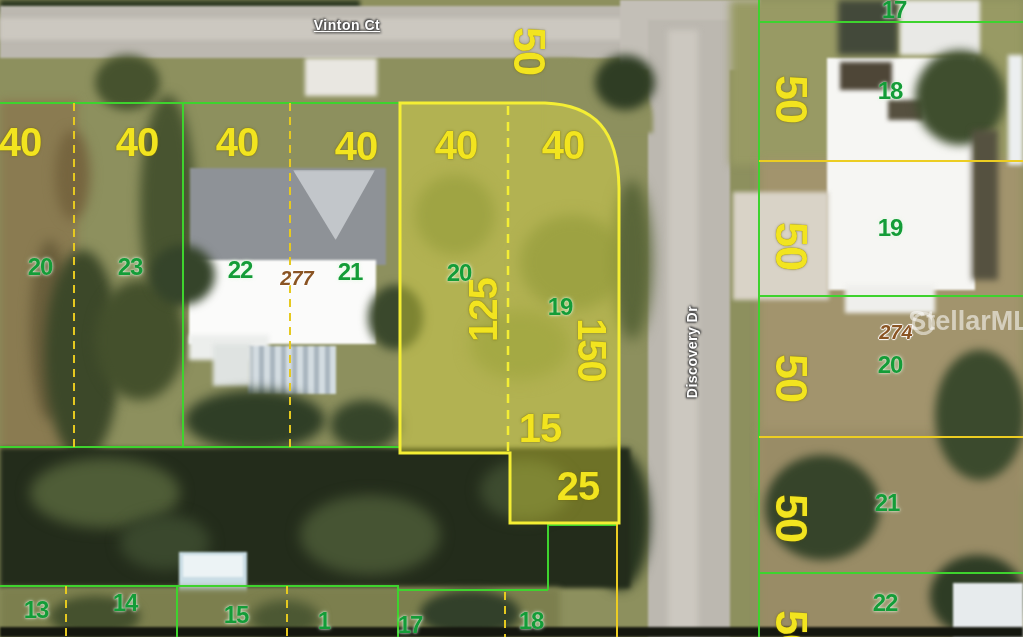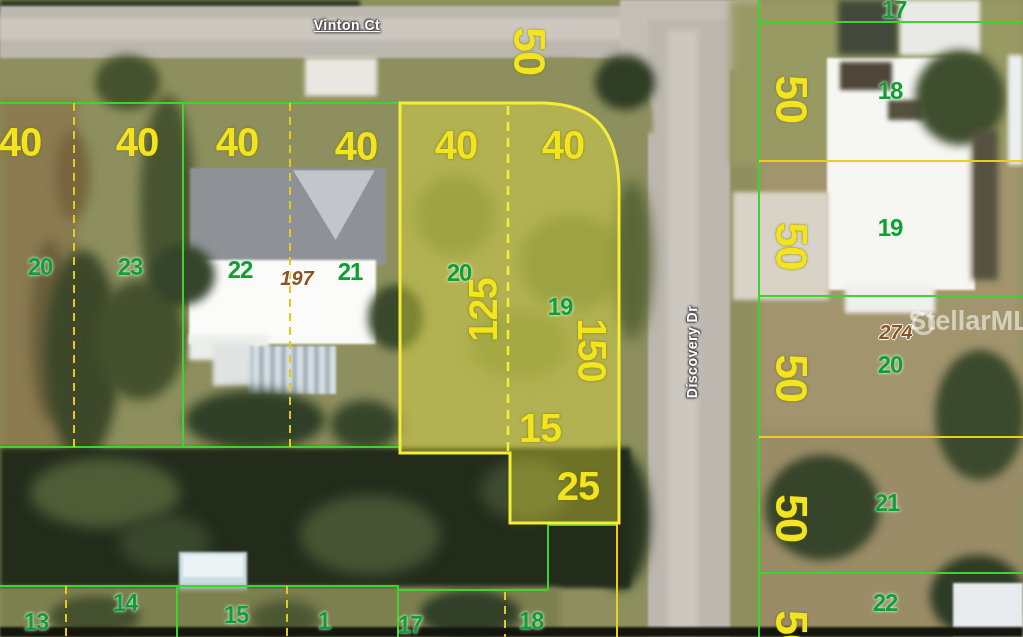--- a/index.html
+++ b/index.html
@@ -154,24 +154,24 @@
       <div class="lbl lot" style="left: 240px; top: 270px; transform: translate(-50%, -50%);">22</div>
       <div class="lbl lot" style="left: 350px; top: 272px; transform: translate(-50%, -50%);">21</div>
       <div class="lbl lot" style="left: 459px; top: 273px; transform: translate(-50%, -50%);">20</div>
       <div class="lbl lot" style="left: 560px; top: 307px; transform: translate(-50%, -50%);">19</div>
       <div class="lbl lot" style="left: 894px; top: 10px; transform: translate(-50%, -50%);">17</div>
       <div class="lbl lot" style="left: 890px; top: 91px; transform: translate(-50%, -50%);">18</div>
       <div class="lbl lot" style="left: 890px; top: 228px; transform: translate(-50%, -50%);">19</div>
       <div class="lbl lot" style="left: 890px; top: 365px; transform: translate(-50%, -50%);">20</div>
       <div class="lbl lot" style="left: 887px; top: 503px; transform: translate(-50%, -50%);">21</div>
       <div class="lbl lot" style="left: 885px; top: 603px; transform: translate(-50%, -50%);">22</div>
-      <div class="lbl lot" style="left: 36px; top: 610px; transform: translate(-50%, -50%); margin-top: 12px;">13</div>
+      <div class="lbl lot" style="left: 36px; top: 610px; transform: translate(-50%, -50%);">13</div>
       <div class="lbl lot" style="left: 125px; top: 603px; transform: translate(-50%, -50%);">14</div>
       <div class="lbl lot" style="left: 236px; top: 615px; transform: translate(-50%, -50%);">15</div>
       <div class="lbl lot" style="left: 324px; top: 621px; transform: translate(-50%, -50%);">1</div>
       <div class="lbl lot" style="left: 410px; top: 625px; transform: translate(-50%, -50%);">17</div>
       <div class="lbl lot" style="left: 531px; top: 621px; transform: translate(-50%, -50%);">18</div>
-      <div class="lbl addr" style="left: 297px; top: 278px; transform: translate(-50%, -50%);">197</div>
+      <div class="lbl addr" style="left: 297px; top: 278px; transform: translate(-50%, -50%);">277</div>
       <div class="lbl addr" style="left: 896px; top: 332px; transform: translate(-50%, -50%);">274</div>
       <div class="lbl watermark" style="left: 978px; top: 321px; transform: translate(-50%, -50%);">StellarMLS</div>
     </div>
   <div id="wm-logo"></div>
 </div>
 
 </body></html>

